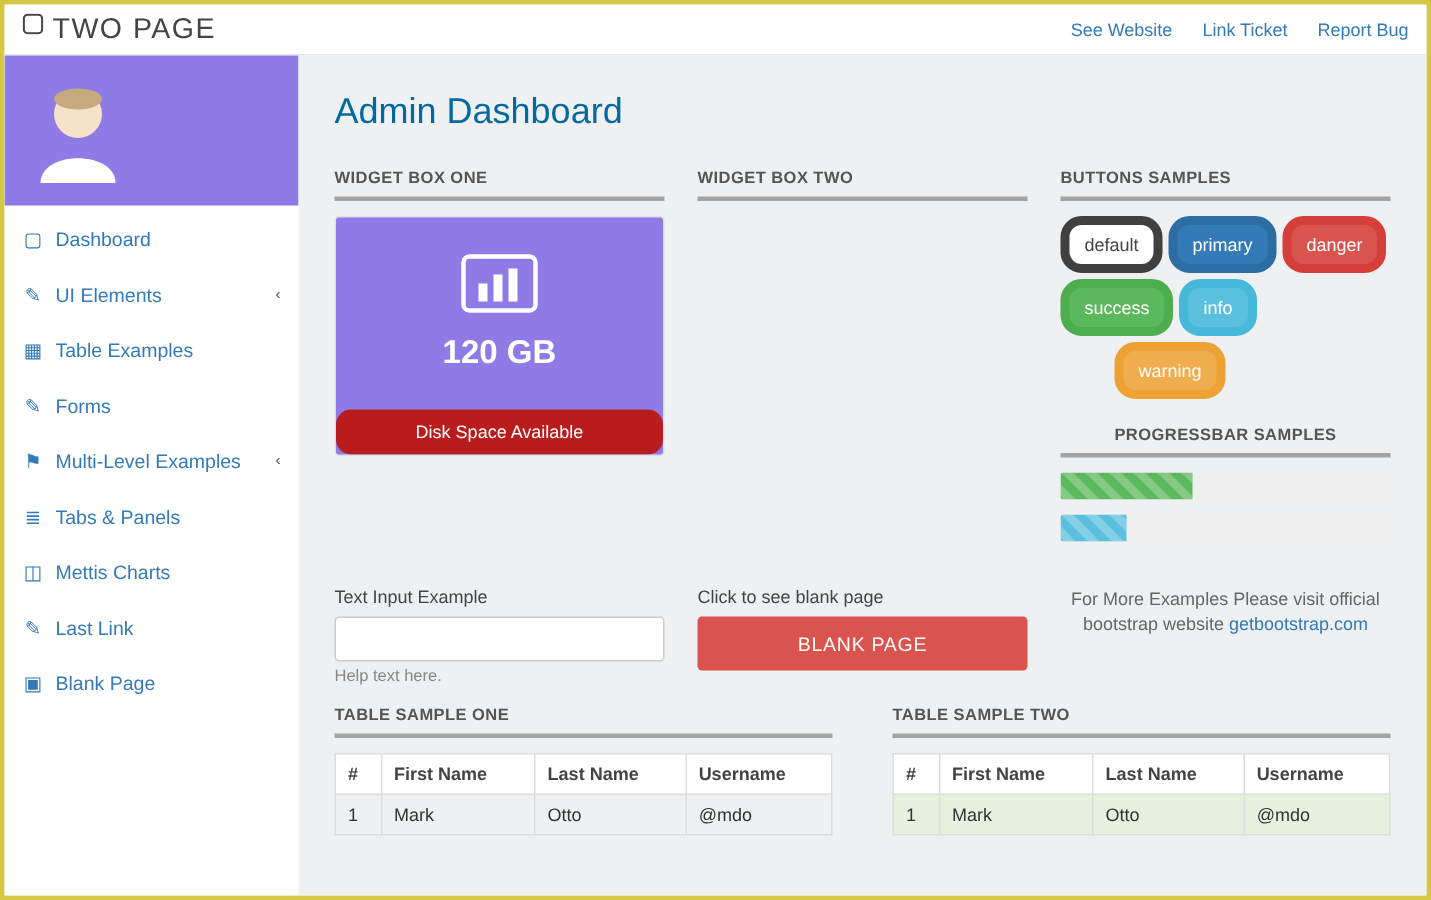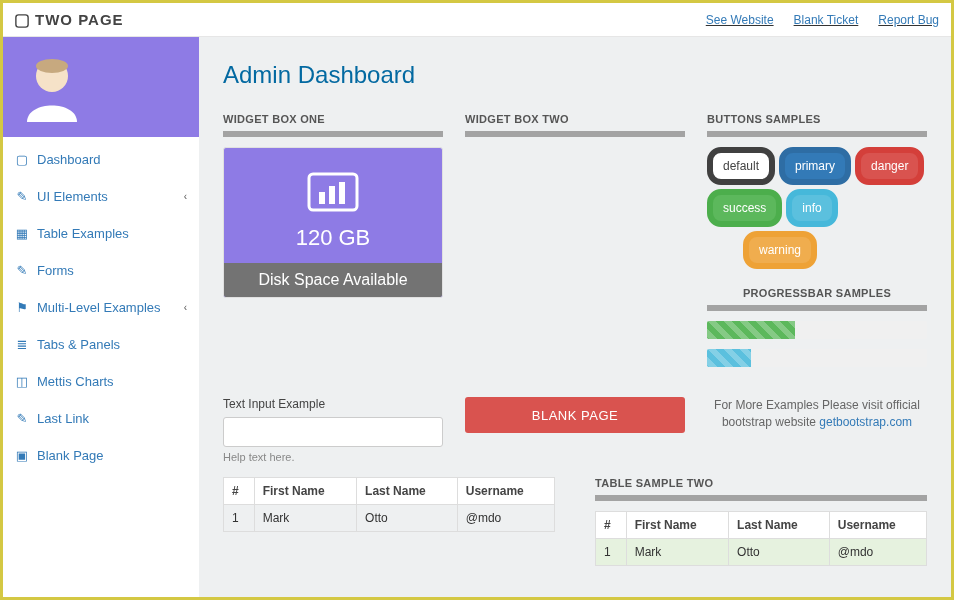--- a/index.html
+++ b/index.html
@@ -1,39 +1,39 @@
 <!DOCTYPE html>
 <html><head>
 <meta charset="utf-8">
 <style>
 * { box-sizing: border-box; margin: 0; padding: 0; }
 body { font-family: -apple-system, "Segoe UI", "Helvetica Neue", Arial, sans-serif; font-size: 13px; color: #333; background: #fff; border: 3px solid #d4c843; width: 954px; height: 600px; overflow: hidden; }
 .topbar { height: 34px; background: #fff; border-bottom: 1px solid #e6e6e6; display: flex; align-items: center; padding: 0 12px; }
-.brand { display: flex; align-items: flex-end; gap: 6px; font-size: 15px; font-weight: 700; letter-spacing: 1px; color: #444; }
+.brand { display: flex; align-items: flex-start; gap: 6px; font-size: 19px; font-weight: 400; letter-spacing: 1px; color: #444; }
 .brand svg { width: 14px; height: 14px; }
-.toplinks { margin-left: auto; display: flex; gap: 20px; text-decoration: underline; }
+.toplinks { margin-left: auto; display: flex; gap: 20px; }
 .toplinks a { color: #337ab7; text-decoration: none; font-size: 12px; }
 .layout { display: flex; height: calc(600px - 40px); }
 .sidebar { width: 196px; background: #fff; }
 .avatar-wrap { background: #8e7be5; height: 100px; display: flex; align-items: center; justify-content: flex-start; padding-left: 14px; }
 .avatar { width: 70px; height: 70px; }
 .navlist { list-style: none; padding-top: 4px; }
 .navlist li { padding: 11px 12px; color: #337ab7; font-size: 13px; display: flex; align-items: center; gap: 8px; cursor: pointer; }
 .navlist li .nav-icon { width: 14px; display: inline-flex; justify-content: center; color: #337ab7; }
 .navlist li .chev { margin-left: auto; font-size: 10px; color: #555; }
 .main { flex: 1; background: #eef0f1; padding: 24px 24px 8px 24px; overflow: auto; }
 h1.page-title { font-size: 24px; font-weight: 400; color: #0369a1; margin-bottom: 24px; }
 .row3 { display: flex; gap: 22px; margin-bottom: 20px; }
 .col { flex: 1; }
-.section-head { font-size: 11px; font-weight: 700; letter-spacing: .3px; color: #555; margin-bottom: 10px; border-bottom: 6px solid #a3a3a3; padding-bottom: 6px; }
+.section-head { font-size: 11px; font-weight: 700; letter-spacing: .3px; color: #555; margin-bottom: 10px; border-bottom: 3px solid #a3a3a3; padding-bottom: 6px; }
 .widget-box { border: 1px solid #e0e0e0; border-radius: 3px; text-align: center; overflow: hidden; }
 .wb1 { background: #8e7be5; color: #fff; padding: 16px 10px 0 10px; }
 .wb1 .icon-slot { padding: 8px 0 10px 0; }
-.wb1 .big { font-size: 22px; font-weight: 400; padding-bottom: 12px; }
-.wb1 .footer { background: #737373; font-size: 16px; padding: 8px 0; margin: 0 -10px; }
+.wb1 .big { font-size: 22px; font-weight: 700; padding-bottom: 25px; }
+.wb1 .footer { background: #b91c1c; font-size: 12px; padding: 8px 0; margin: 0 -10px; border-radius: 10px; }
 .wb2 { background: #dff2fb; color: #36a; padding: 14px 16px 16px 16px; }
 .wb2 .icon-slot { color: #2e6da4; padding: 2px 0 6px 0; }
 .wb2 .big { font-size: 20px; color: #444; padding-bottom: 6px; }
 .wb2 .desc { font-size: 11px; color: #6a8; color:#5b9bd5; line-height: 1.4; }
 .btn-row { display: flex; gap: 4px; flex-wrap: wrap; }
 .btn { border: 6px solid #404040; border-radius: 14px; padding: 6px 10px; font-size: 12px; background: #fff; color: #444; cursor: pointer; }
 .btn.primary { background: #337ab7; border-color: #2e6da4; color: #fff; }
 .btn.danger  { background: #d9534f; border-color: #d43f3a; color: #fff; }
 .btn.success { background: #5cb85c; border-color: #4cae4c; color: #fff; }
 .btn.info    { background: #5bc0de; border-color: #46b8da; color: #fff; }
@@ -62,21 +62,21 @@
 
 <div class="topbar">
   <div class="brand">
     <svg viewBox="0 0 16 16">
         <rect x="1" y="1" width="14" height="14" rx="3" fill="none" stroke="#444" stroke-width="1.6"></rect>
       </svg>
     <span>TWO PAGE</span>
   </div>
   <div class="toplinks">
     <a href="#">See Website</a>
-    <a href="#">Blank Ticket</a>
+    <a href="#">Link Ticket</a>
     <a href="#">Report Bug</a>
   </div>
 </div>
 
 <div class="layout">
   <aside class="sidebar">
     <div class="avatar-wrap">
       <svg class="avatar" viewBox="0 0 70 70">
         <circle cx="35" cy="24" r="16" fill="#f6e2c8"></circle>
         <path d="M10 70 C10 48 60 48 60 70 Z" fill="#ffffff"></path>
@@ -171,31 +171,33 @@
       </div>
     </div>
 
     <div class="row3b">
       <div class="col">
         <label class="input-label">Text Input Example</label>
         <input class="text-input" type="text" style="">
         <div class="help">Help text here.</div>
       </div>
       <div class="col">
+        <label class="input-label">Click to see blank page</label>
         <button class="blank-btn">BLANK PAGE</button>
       </div>
       <div class="col">
         <div class="note">
           <span>For More Examples Please visit official bootstrap website </span><a href="#">getbootstrap.com</a>
         </div>
       </div>
     </div>
 
     <div class="row-tables">
       <div class="tbl-wrap">
+        <div class="section-head">TABLE SAMPLE ONE</div>
         <table>
           <thead>
               <tr>
             <th>#</th>
             <th>First Name</th>
             <th>Last Name</th>
             <th>Username</th>
           </tr>
             </thead>
           <tbody>

